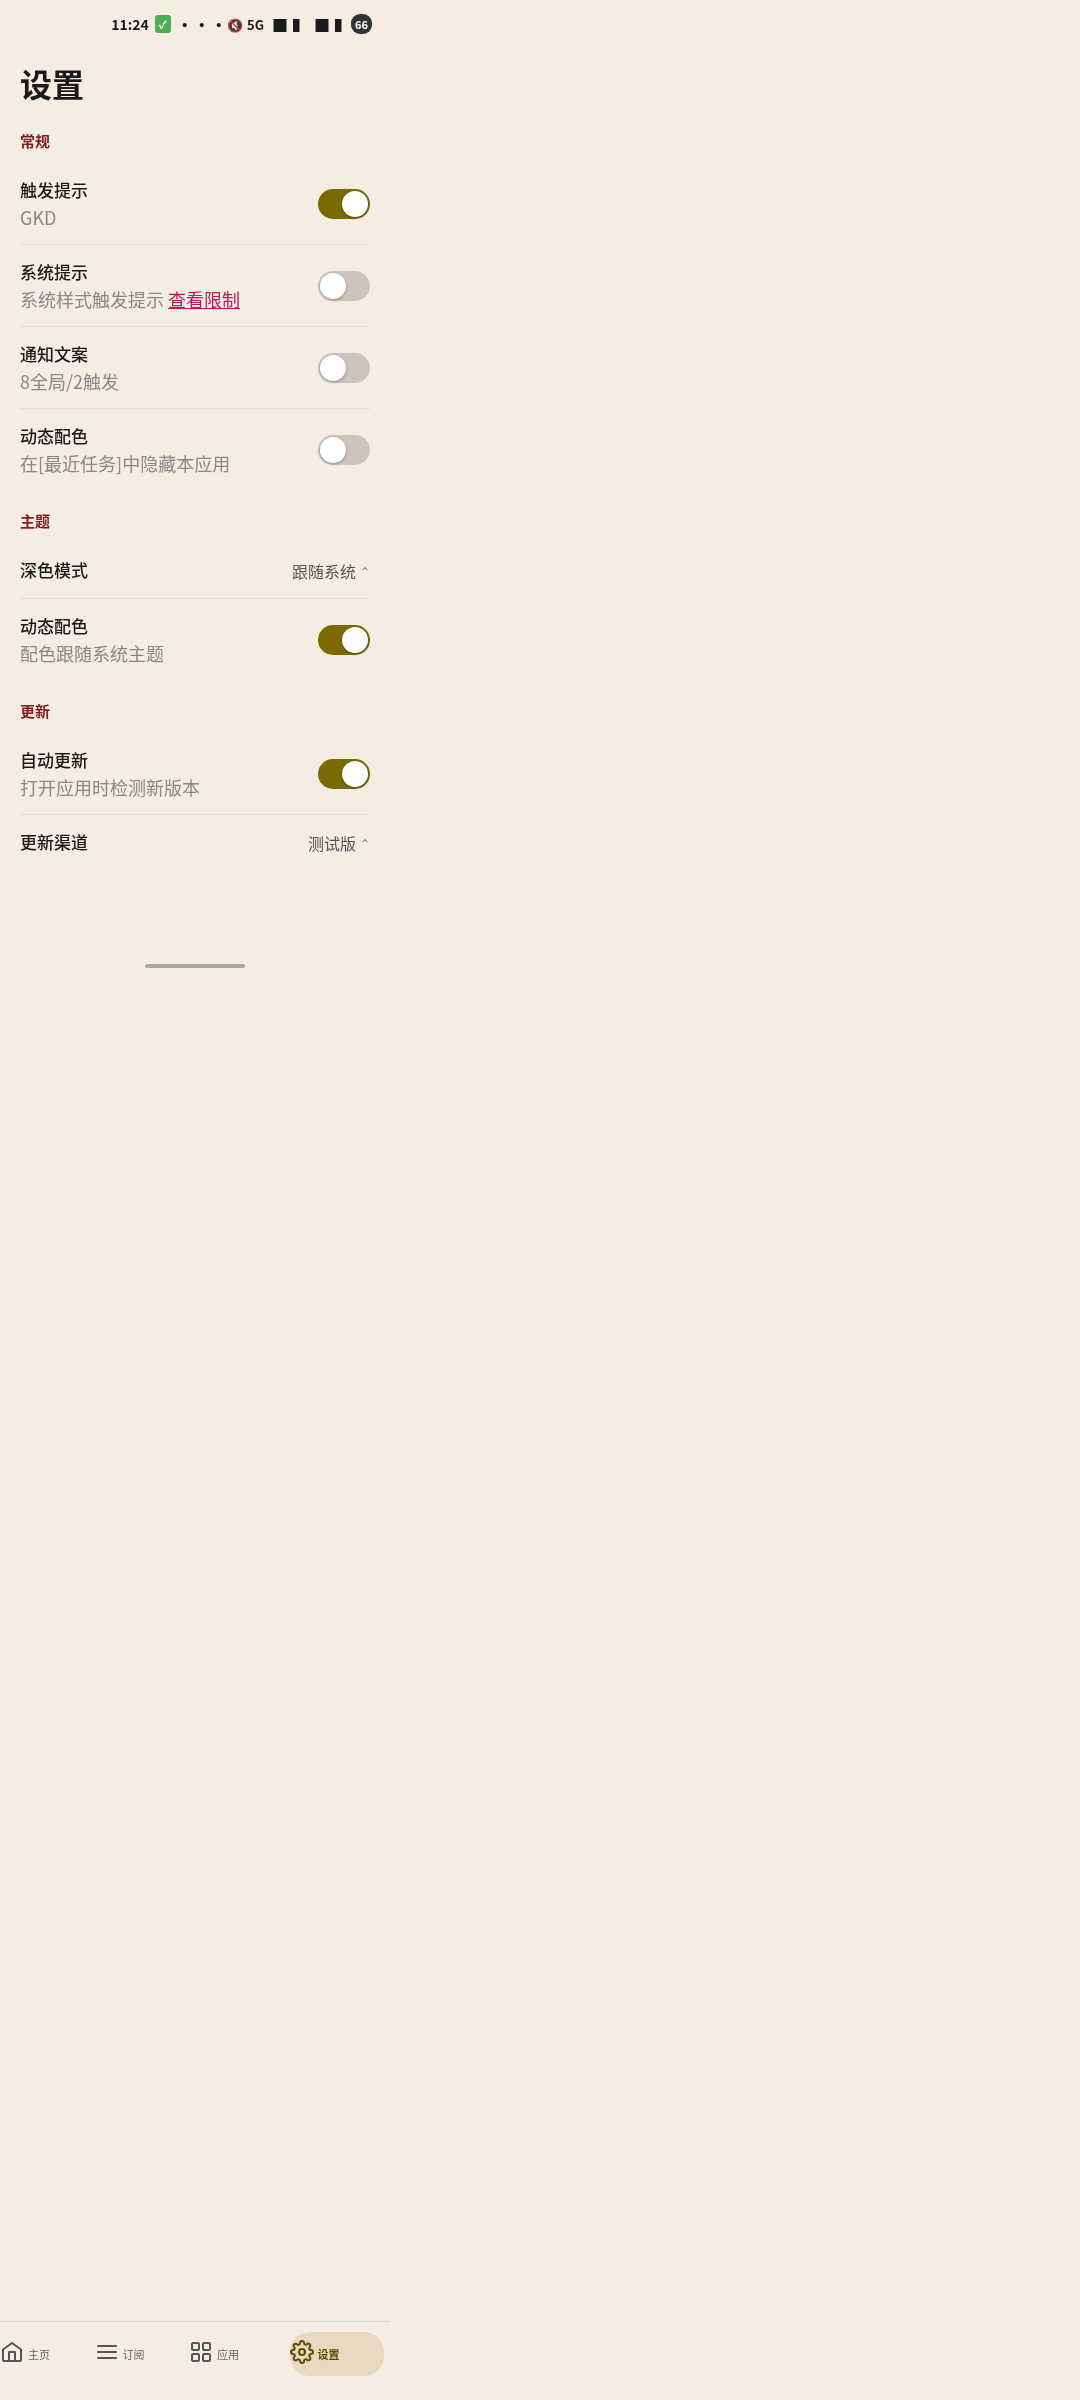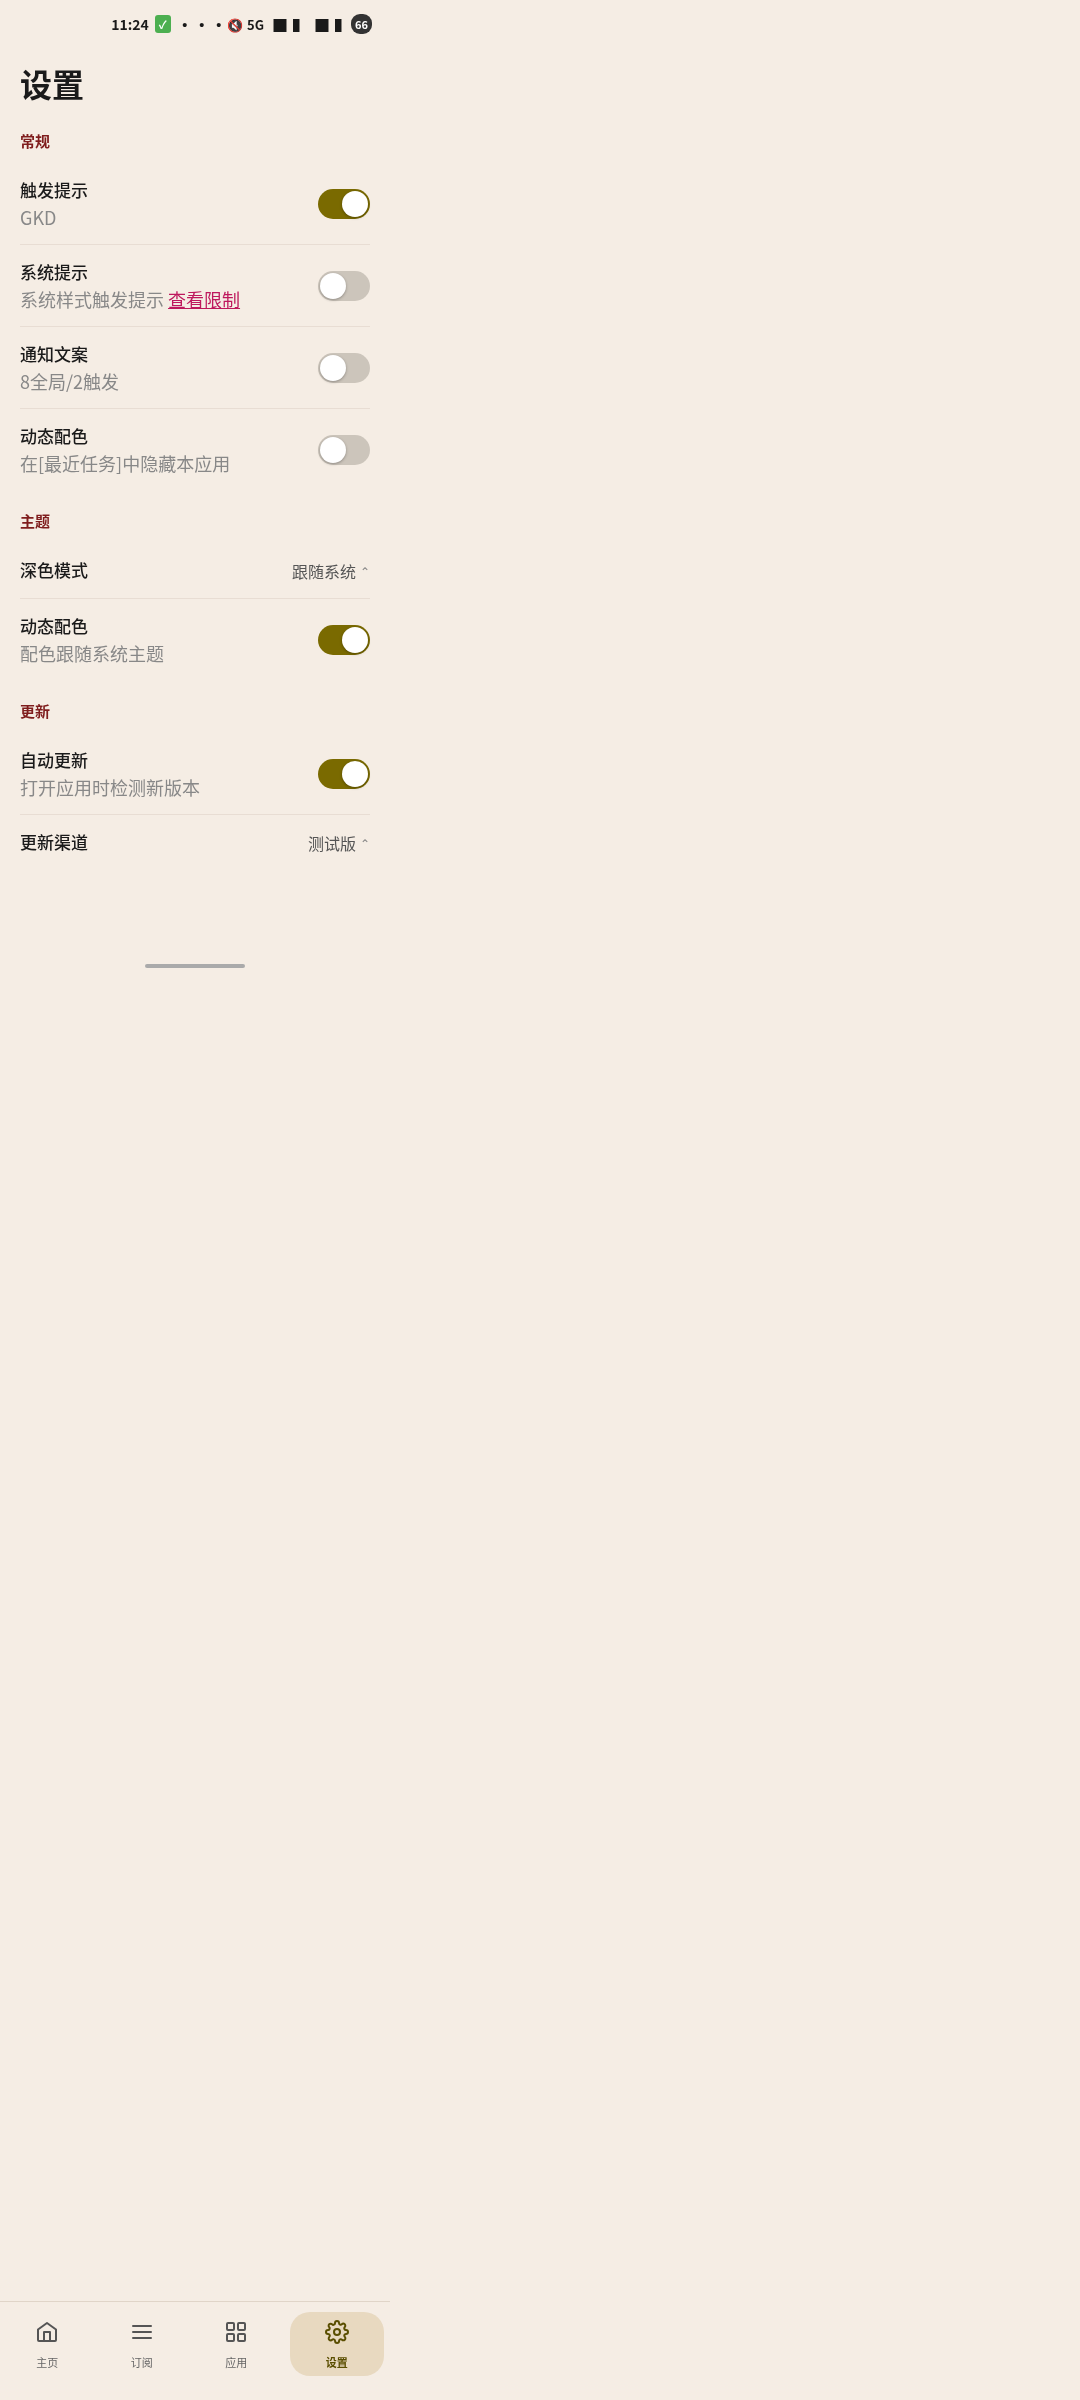--- a/index.html
+++ b/index.html
@@ -136,21 +136,21 @@
       width: 390px;
       background: #f5ede4;
       border-top: 1px solid #e0d5c8;
       display: flex;
       justify-content: space-around;
       align-items: center;
       padding: 10px 0 24px;
     }
     .nav-item {
       display: flex;
-      flex-direction: column;
+      flex-direction: row;
       align-items: center;
       gap: 4px;
       flex: 1;
       cursor: pointer;
       padding: 6px 0;
       border-radius: 20px;
     }
     .nav-item.active {
       background: #e8d9c0;
       margin: 0 6px;

